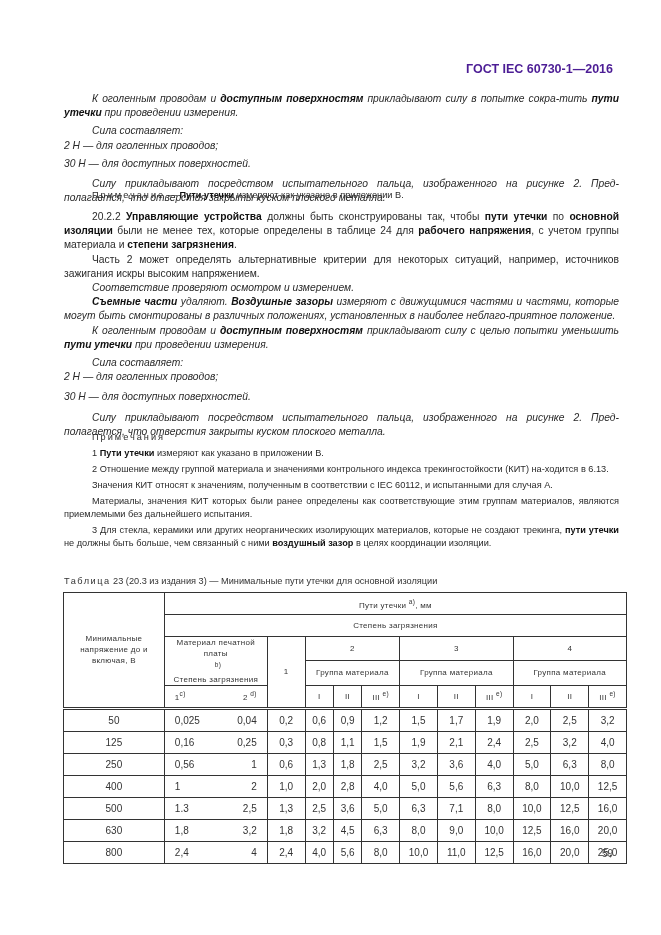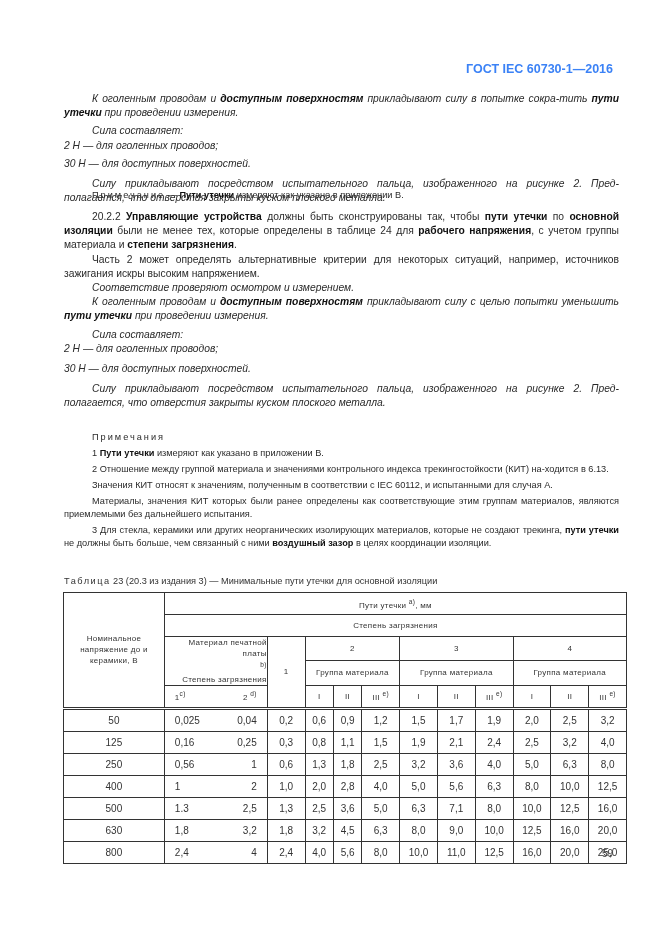--- a/index.html
+++ b/index.html
@@ -1,19 +1,19 @@
 <!DOCTYPE html>
 <html><head>
 <meta charset="utf-8">
 <style>
   html, body { margin: 0; padding: 0; background: #ffffff; }
   body { width: 661px; height: 935px; position: relative; overflow: hidden;
          font-family: "Liberation Sans", sans-serif; color: #2a2a2a; }
   .page { position: absolute; left: 0; top: 0; width: 661px; height: 935px; }
-  .hdr { position: absolute; right: 48px; top: 62px; font-weight: bold; font-size: 12.5px; color: #3b82f6; }
+  .hdr { position: absolute; right: 48px; top: 62px; font-weight: bold; font-size: 12.5px; color: #4c1d95; }
   .txt { position: absolute; left: 64px; width: 555px; font-size: 10.3px; line-height: 14.2px; }
   .p { margin: 0; text-align: justify; }
   .ind { text-indent: 28px; }
   .it { font-style: italic; }
   b { font-weight: bold; color: #111; }
   .force { display: flex; margin: 0; flex-direction: column; }
   .force .l { width: 130px; padding-left: 28px; box-sizing: border-box; flex: none; }
   .force .r { flex: 1; }
   .note { font-size: 9.2px; line-height: 13px; }
   .sp { letter-spacing: 2px; }
@@ -61,20 +61,23 @@
     </p>
   </div>
 
   <div class="txt" style="top:210px;">
     <p class="p ind">
       <span>20.2.2 </span><b>Управляющие устройства</b><span> должны быть сконструированы так, чтобы </span><b>пути утечки</b><span> по </span><b>основной изоляции</b><span> были не менее тех, которые определены в таблице 24 для </span><b>рабочего напряжения</b><span>, с учетом группы материала и </span><b>степени загрязнения</b><span>.</span>
     </p>
     <p class="p ind">Часть 2 может определять альтернативные критерии для некоторых ситуаций, например, источников зажигания искры высоким напряжением.</p>
     <p class="p ind it">Соответствие проверяют осмотром и измерением.</p>
     <p class="p ind it">
+      <b>Съемные части</b><span> удаляют. </span><b>Воздушные зазоры</b><span> измеряют с движущимися частями и частями, которые могут быть смонтированы в различных положениях, установленных в наиболее неблаго-приятное положение.</span>
+    </p>
+    <p class="p ind it">
       <span>К оголенным проводам и </span><b>доступным поверхностям</b><span> прикладывают силу с целью попытки уменьшить </span><b>пути утечки</b><span> при проведении измерения.</span>
     </p>
     <div class="gap4"></div>
     <div class="force it">
       <span class="l">Сила составляет:</span>
       <span class="r">2 Н — для оголенных проводов;</span>
     </div>
     <div class="gap6"></div>
     <div class="force it">
       <span class="l"></span>
@@ -117,31 +120,31 @@
       <col style="width:36px">
         <col style="width:36px">
         <col style="width:36px">
       <col style="width:36px">
         <col style="width:36px">
         <col style="width:36px">
     </colgroup>
     <tbody>
         <tr>
       <td rowspan="5" class="small" style="line-height:11px; vertical-align:middle;">
-        <span>Номинальное напряжение до и керамики, В</span>
+        <span>Минимальные напряжение до и включая, В</span>
       </td>
       <td colspan="11" class="small">
         <span>Пути утечки</span> <sup>a)</sup><span>, мм</span>
       </td>
     </tr>
     <tr>
       <td colspan="11" class="small">Степень загрязнения</td>
     </tr>
     <tr>
-      <td rowspan="2" class="small" style="line-height:11px;text-align:right;">
+      <td rowspan="2" class="small" style="line-height:11px;">
         <span>Материал печатной платы</span><br>
         <span style="visibility:hidden">x</span><span style="font-size:6.5px;vertical-align:super">b)</span><br>
         <span>Степень загрязнения</span>
       </td>
       <td rowspan="3" class="small">1</td>
       <td colspan="3" class="small">2</td>
       <td colspan="3" class="small">3</td>
       <td colspan="3" class="small">4</td>
     </tr>
     <tr>

